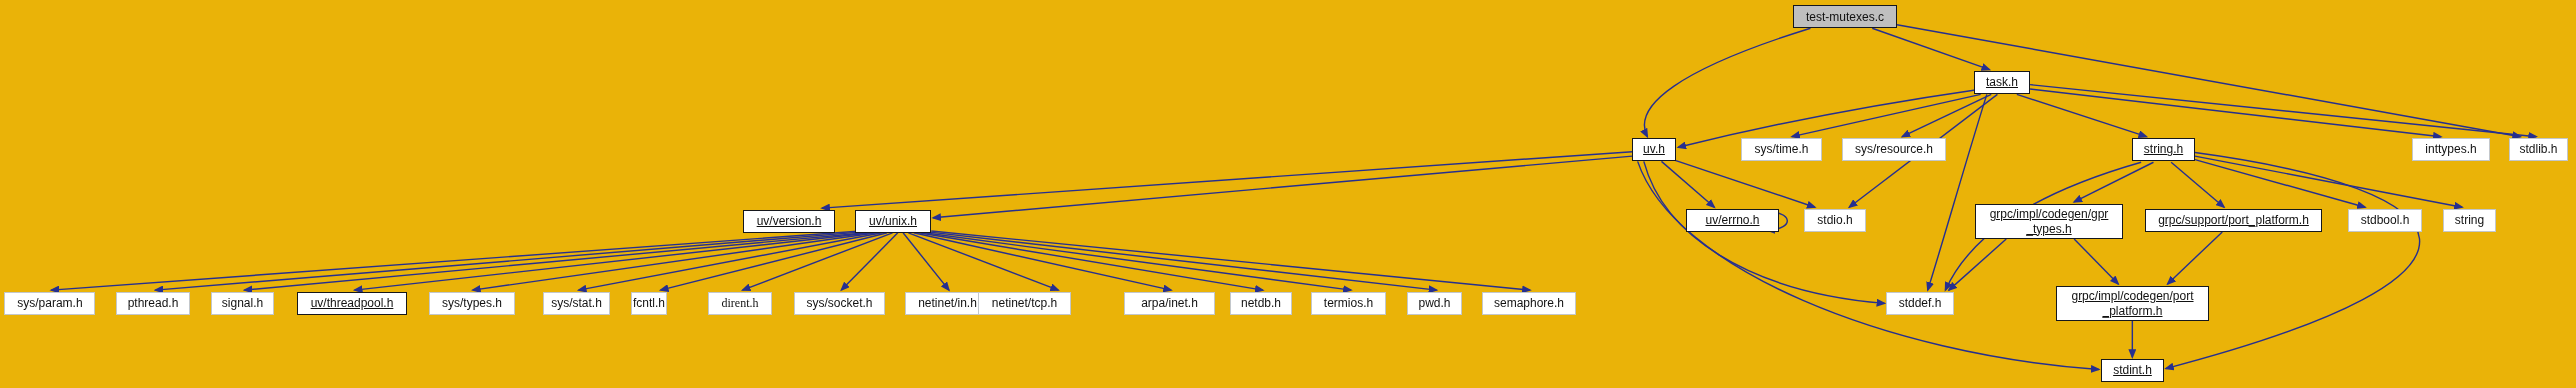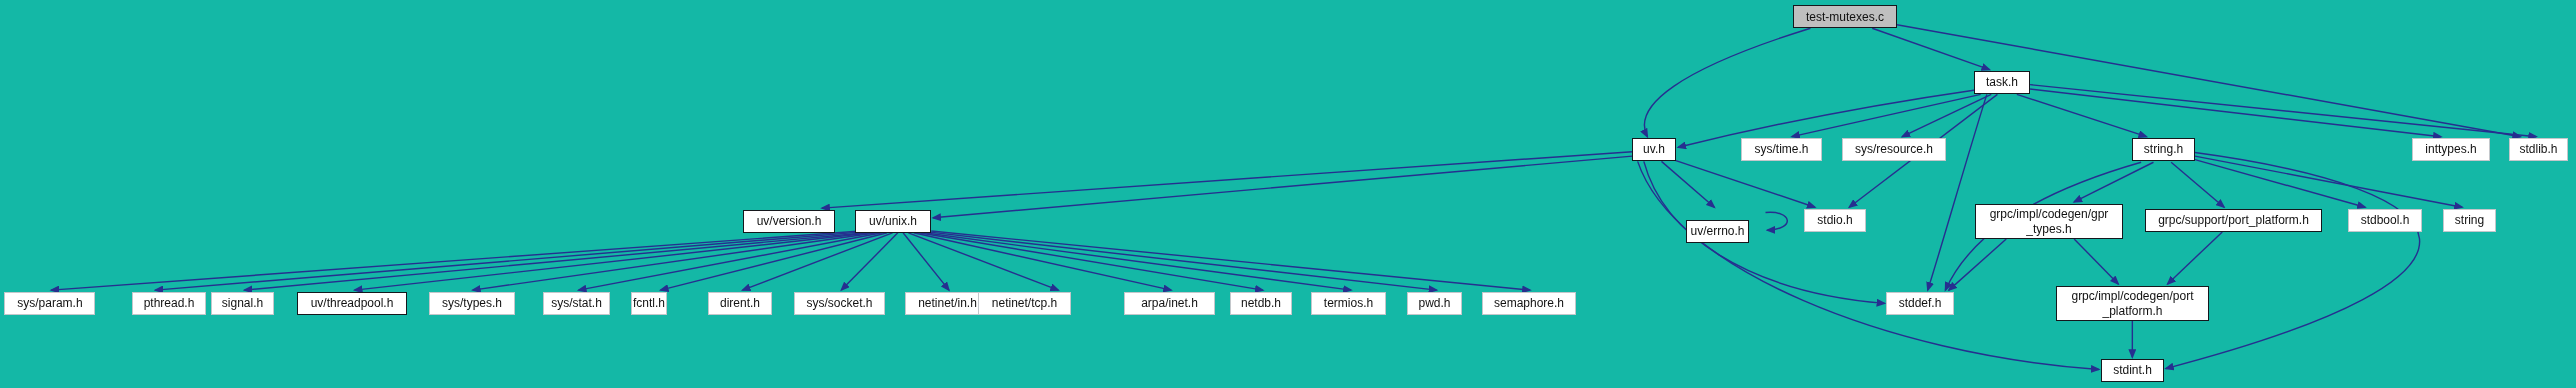--- a/index.html
+++ b/index.html
@@ -1,23 +1,23 @@
 <!DOCTYPE html>
 <html style="font-size:14px"><head>
 <meta charset="utf-8">
 <style>
   html,body{margin:0;padding:0;background:#ffffff;}
-  #canvas{position:relative;width:2576px;height:388px;background:#14b8a6;overflow:hidden;
+  #canvas{position:relative;width:2576px;height:388px;background:#eab308;overflow:hidden;
           font-family:"Liberation Sans", sans-serif;}
   #edges{position:absolute;left:0;top:0;z-index:1;}
   .node{position:absolute;z-index:2;box-sizing:border-box;background:#fff;
         border:0.9px solid #9ea2a8;display:flex;align-items:center;justify-content:center;
         font-size:12px;color:#111;text-align:center;white-space:pre-line;line-height:1.2;
         cursor:pointer;}
-  .node--doc{border:1.3px solid #15171c;}
+  .node--doc{border:1.3px solid #15171c;text-decoration:underline;}
   .node--main{background:#bfbfbf;border:1.3px solid #15171c;}
   .node--ext{border:0.9px solid #c3c7cb;color:#121212;}
 </style>
 </head>
 <body>
 
 <div id="canvas">
   <svg id="edges" width="2576" height="388" viewBox="0 0 2921 440" xmlns="http://www.w3.org/2000/svg">
     <defs>
       <marker id="arr" markerWidth="11" markerHeight="9" refX="9" refY="4.5" orient="auto" markerUnits="userSpaceOnUse">
@@ -75,35 +75,35 @@
       <div class="node node--main" style="left: 1793px; top: 5.3px; width: 104px; height: 23px;">test-mutexes.c</div>
       <div class="node node--doc" style="left: 1974px; top: 71px; width: 56px; height: 23px;">task.h</div>
       <div class="node node--doc" style="left: 1632px; top: 138px; width: 44px; height: 23px;">uv.h</div>
       <div class="node node--ext" style="left: 1741px; top: 138px; width: 81px; height: 23px;">sys/time.h</div>
       <div class="node node--ext" style="left: 1842px; top: 138px; width: 104px; height: 23px;">sys/resource.h</div>
       <div class="node node--doc" style="left: 2132px; top: 138px; width: 63px; height: 23px;">string.h</div>
       <div class="node node--ext" style="left: 2412px; top: 138px; width: 78px; height: 23px;">inttypes.h</div>
       <div class="node node--ext" style="left: 2509px; top: 138px; width: 59px; height: 23px;">stdlib.h</div>
       <div class="node node--doc" style="left: 743px; top: 210px; width: 92px; height: 23px;">uv/version.h</div>
       <div class="node node--doc" style="left: 855px; top: 210px; width: 76px; height: 23px;">uv/unix.h</div>
-      <div class="node node--doc" style="left: 1686px; top: 209px; width: 63px; height: 23px; margin-top: 11px;">uv/errno.h</div>
+      <div class="node node--doc" style="left: 1686px; top: 209px; width: 93px; height: 23px;">uv/errno.h</div>
       <div class="node node--ext" style="left: 1804px; top: 209px; width: 62px; height: 23px;">stdio.h</div>
       <div class="node node--doc" style="left: 1975px; top: 204px; width: 148px; height: 35px;">grpc/impl/codegen/gpr
 _types.h</div>
       <div class="node node--doc" style="left: 2145px; top: 209px; width: 177px; height: 23px;">grpc/support/port_platform.h</div>
       <div class="node node--ext" style="left: 2348px; top: 209px; width: 74px; height: 23px;">stdbool.h</div>
       <div class="node node--ext" style="left: 2443px; top: 209px; width: 53px; height: 23px;">string</div>
       <div class="node node--ext" style="left: 4.4px; top: 292px; width: 91px; height: 23px;">sys/param.h</div>
-      <div class="node node--ext" style="left: 132px; top: 292px; width: 74px; height: 23px;">pthread.h</div>
+      <div class="node node--ext" style="left: 116px; top: 292px; width: 74px; height: 23px;">pthread.h</div>
       <div class="node node--ext" style="left: 211px; top: 292px; width: 63px; height: 23px;">signal.h</div>
       <div class="node node--doc" style="left: 297px; top: 292px; width: 110px; height: 23px;">uv/threadpool.h</div>
       <div class="node node--ext" style="left: 429px; top: 292px; width: 86px; height: 23px;">sys/types.h</div>
       <div class="node node--ext" style="left: 543px; top: 292px; width: 67px; height: 23px;">sys/stat.h</div>
       <div class="node node--ext" style="left: 631px; top: 292px; width: 36px; height: 23px;">fcntl.h</div>
-      <div class="node node--ext" style="left: 708px; top: 292px; width: 64px; height: 23px;">dirent.h</div>
+      <div class="node node--ext" style="left: 708px; top: 292px; width: 64px; height: 23px; font-family: Liberation Serif, serif;">dirent.h</div>
       <div class="node node--ext" style="left: 794px; top: 292px; width: 91px; height: 23px;">sys/socket.h</div>
       <div class="node node--ext" style="left: 905px; top: 292px; width: 85px; height: 23px;">netinet/in.h</div>
       <div class="node node--ext" style="left: 978px; top: 292px; width: 93px; height: 23px;">netinet/tcp.h</div>
       <div class="node node--ext" style="left: 1124px; top: 292px; width: 91px; height: 23px;">arpa/inet.h</div>
       <div class="node node--ext" style="left: 1230px; top: 292px; width: 62px; height: 23px;">netdb.h</div>
       <div class="node node--ext" style="left: 1311px; top: 292px; width: 75px; height: 23px;">termios.h</div>
       <div class="node node--ext" style="left: 1407px; top: 292px; width: 55px; height: 23px;">pwd.h</div>
       <div class="node node--ext" style="left: 1482px; top: 292px; width: 94px; height: 23px;">semaphore.h</div>
       <div class="node node--ext" style="left: 1886px; top: 292px; width: 68px; height: 23px;">stddef.h</div>
       <div class="node node--doc" style="left: 2056px; top: 286px; width: 153px; height: 35px;">grpc/impl/codegen/port

